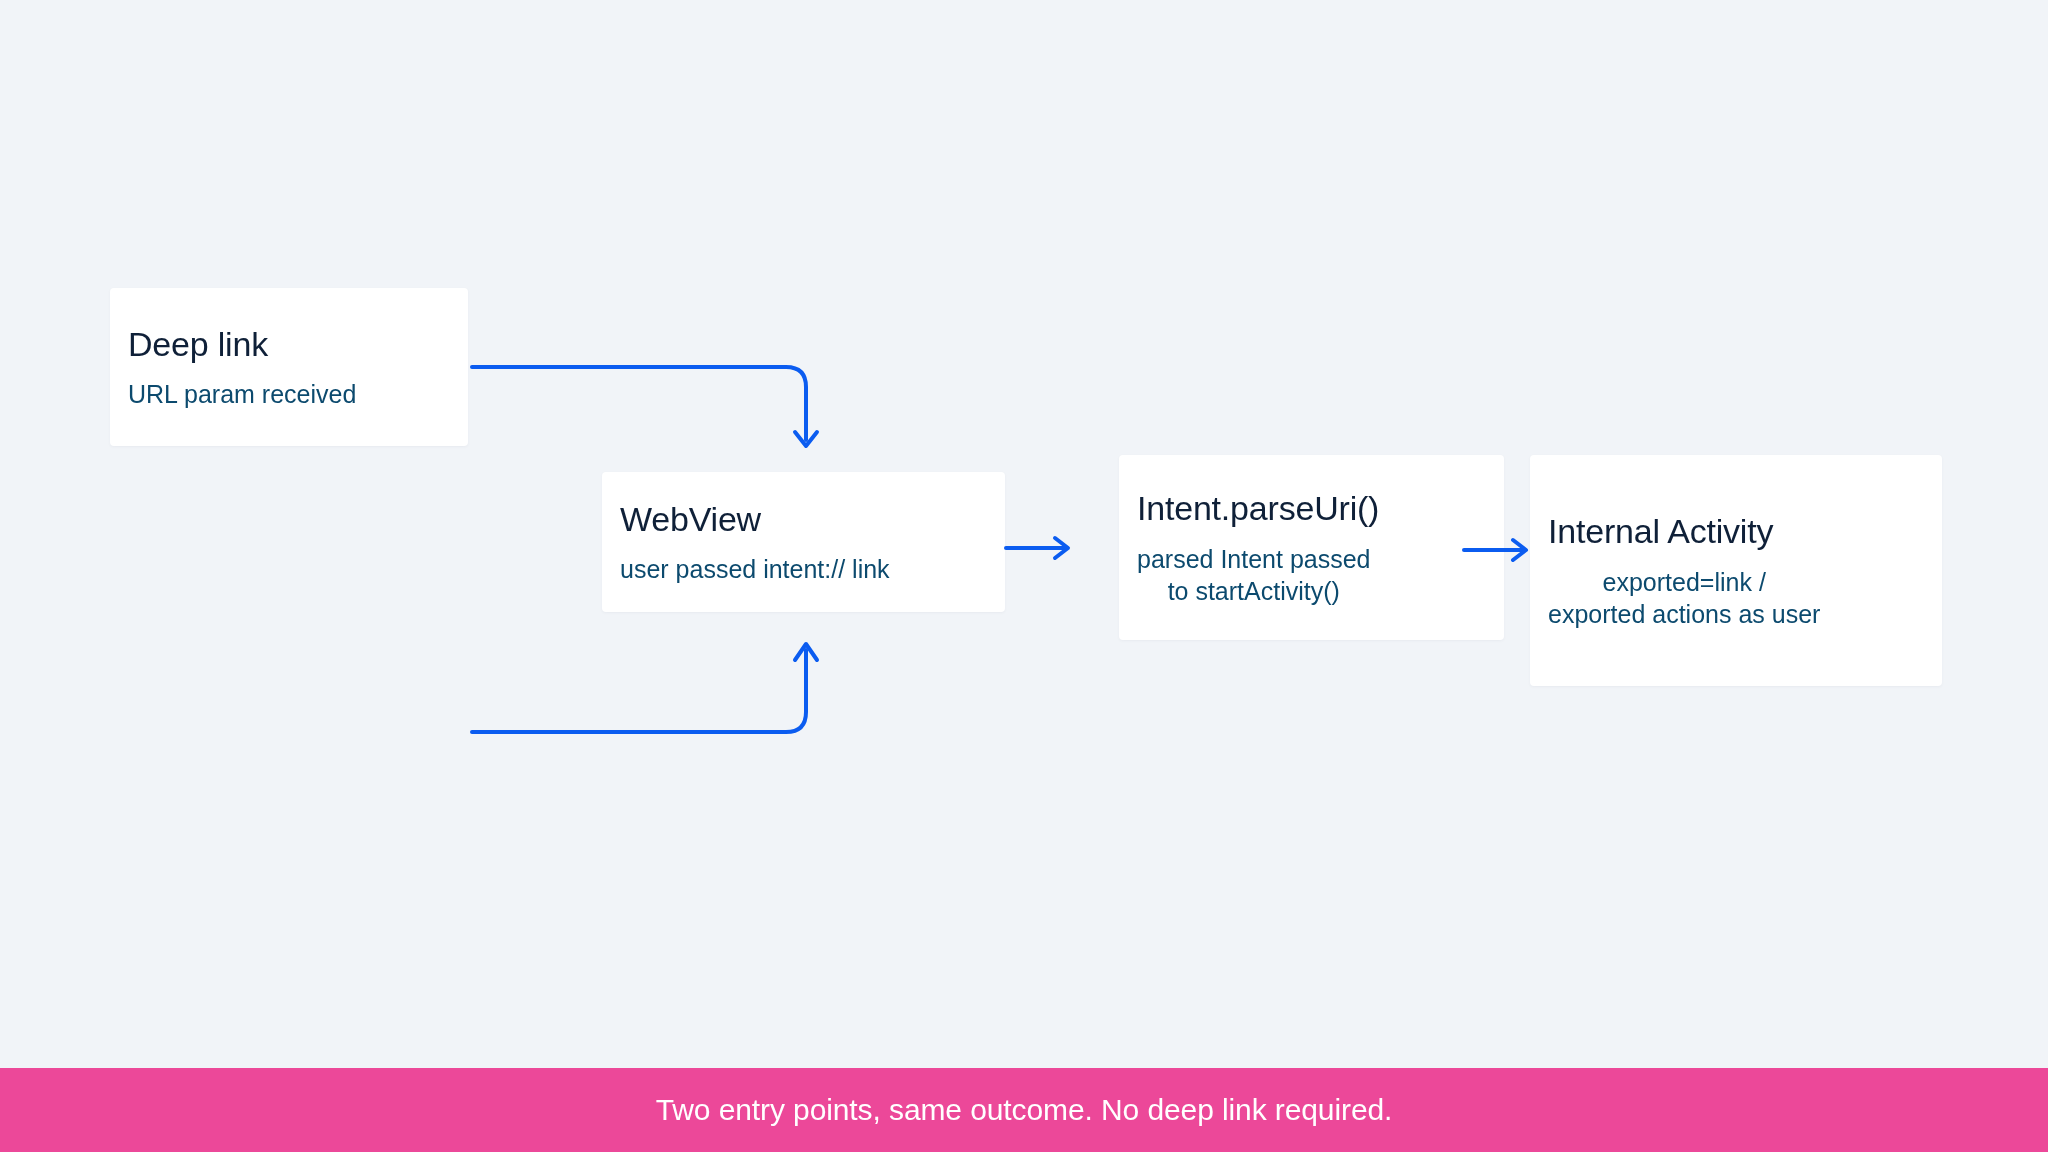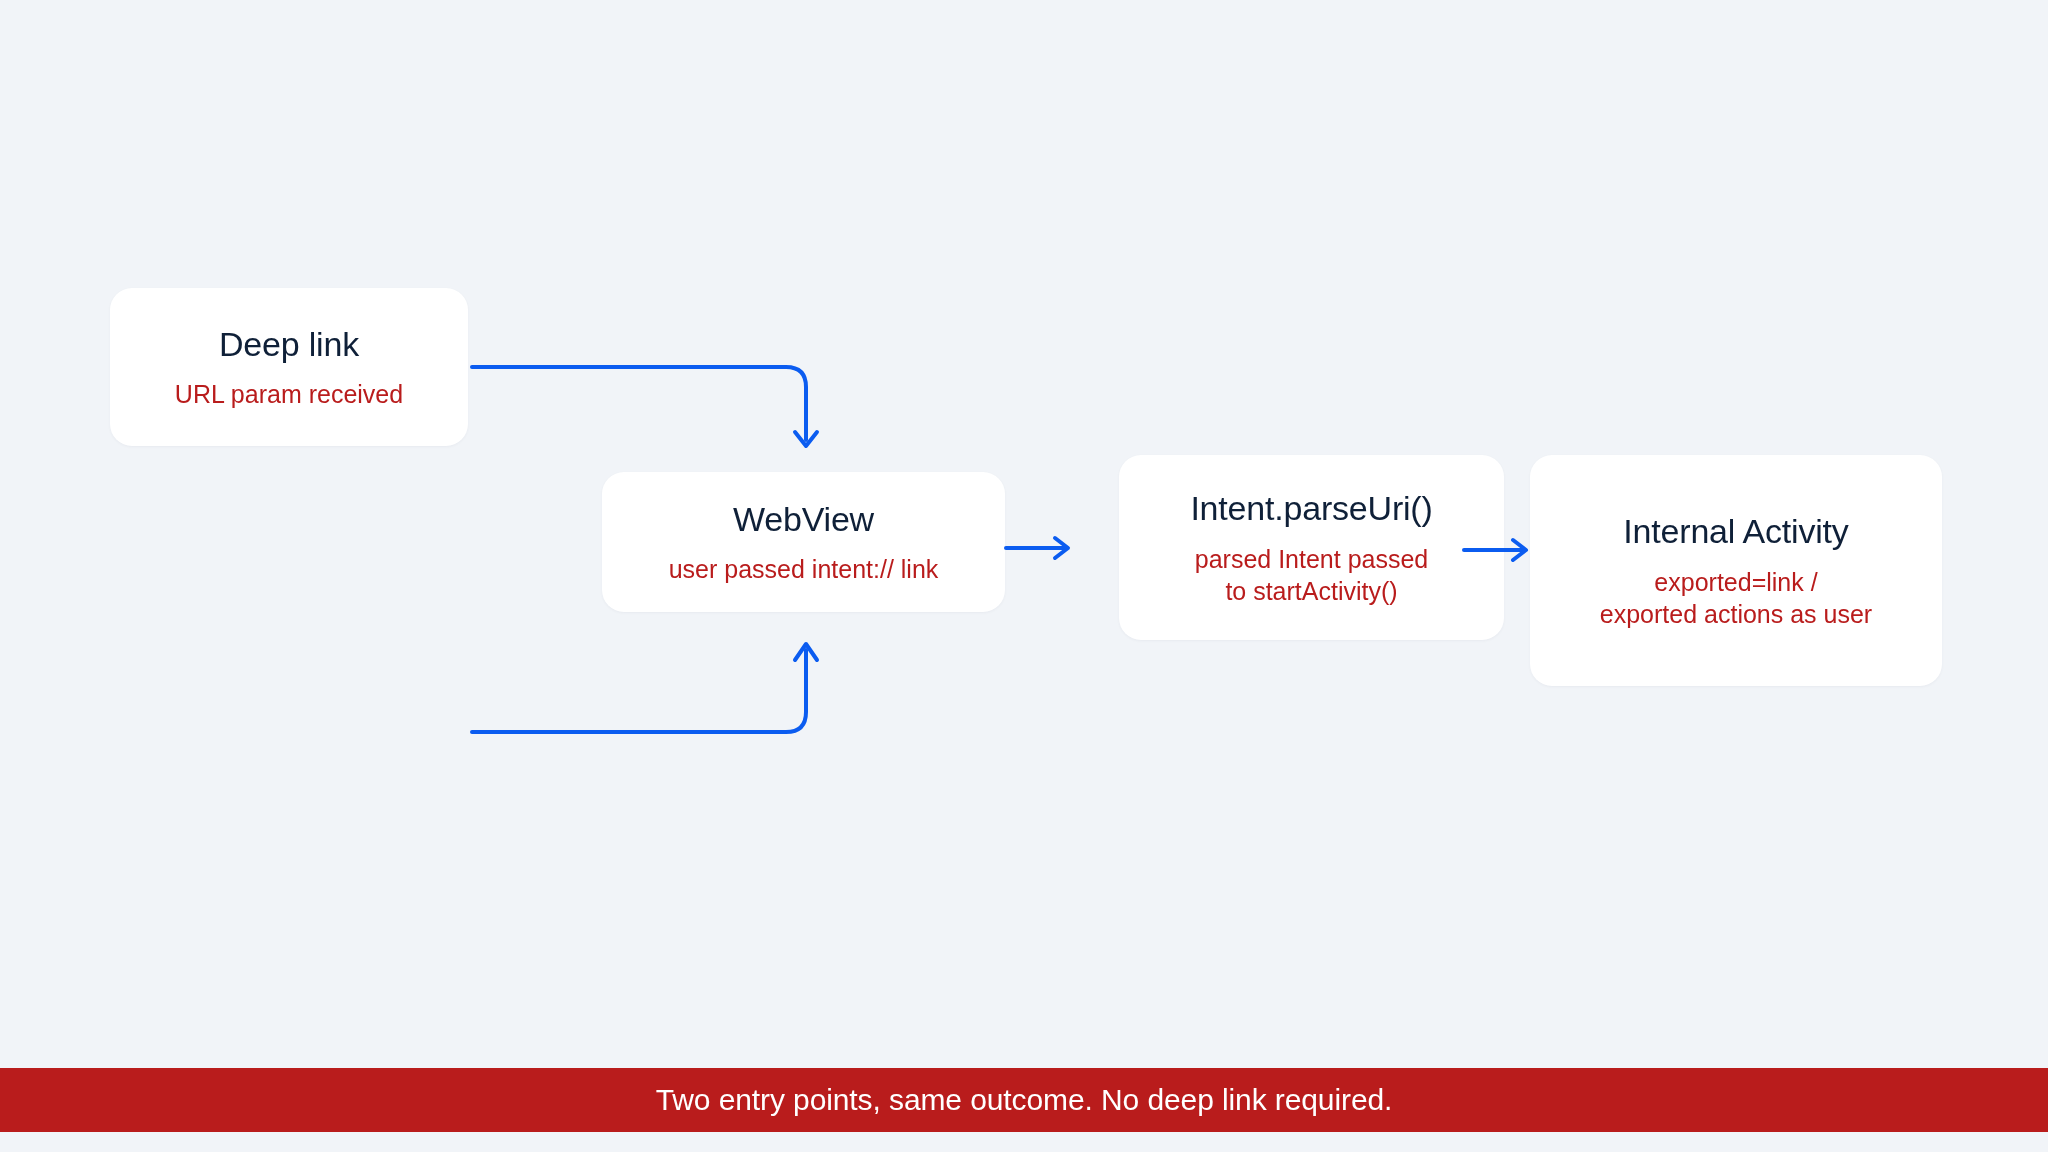--- a/index.html
+++ b/index.html
@@ -17,43 +17,43 @@
     position: relative;
     width: 2048px;
     height: 1152px;
     background: #f1f4f8;
   }
 
   
   .card {
     position: absolute;
     background: #ffffff;
-    border-radius: 22px;
+    border-radius: 4px;
     box-shadow: 0 1px 3px rgba(16, 34, 64, 0.045);
     display: flex;
     flex-direction: column;
-    align-items: center;
+    align-items: flex-start;
     justify-content: center;
     box-sizing: border-box;
     padding: 0 18px;
   }
   .card-title {
     font-size: 34px;
     font-weight: 400;
     color: #0f2038;
     letter-spacing: -0.2px;
     line-height: 1.2;
     text-align: center;
     white-space: nowrap;
   }
   .card-sub {
     margin-top: 14px;
     font-size: 25px;
     font-weight: 400;
-    color: #b91c1c;
+    color: #0c4a6e;
     line-height: 1.28;
     text-align: center;
   }
 
   #card-deep-link      { left: 110px; top: 288px;  width: 358px; height: 158px; }
   #card-malicious-link { left: 110px; top: 650px;  width: 358px; height: 160px; }
   #card-webview        { left: 602px; top: 472px;  width: 403px; height: 140px; }
   #card-intent-parse   { left: 1075px; top: 455px; width: 385px; height: 185px; margin-left: 44px; }
   #card-internal-act   { left: 1530px; top: 455px; width: 412px; height: 231px; }
 
@@ -66,22 +66,22 @@
   #conn-malic-to-webview { left: 470px; top: 620px; width: 360px; height: 140px; }
   #conn-webview-to-intent { left: 1000px; top: 528px; width: 80px; height: 40px; }
   #conn-intent-to-activity { left: 1458px; top: 530px; width: 80px; height: 40px; }
 
   
   #banner {
     position: absolute;
     left: 0;
     top: 1068px;
     width: 2048px;
-    height: 64px;
-    background: #b91c1c;
+    height: 84px;
+    background: #ec4899;
     display: flex;
     align-items: center;
     justify-content: center;
   }
   #banner-text {
     color: #ffffff;
     font-size: 30px;
     font-weight: 400;
     letter-spacing: -0.1px;
     text-align: center;

